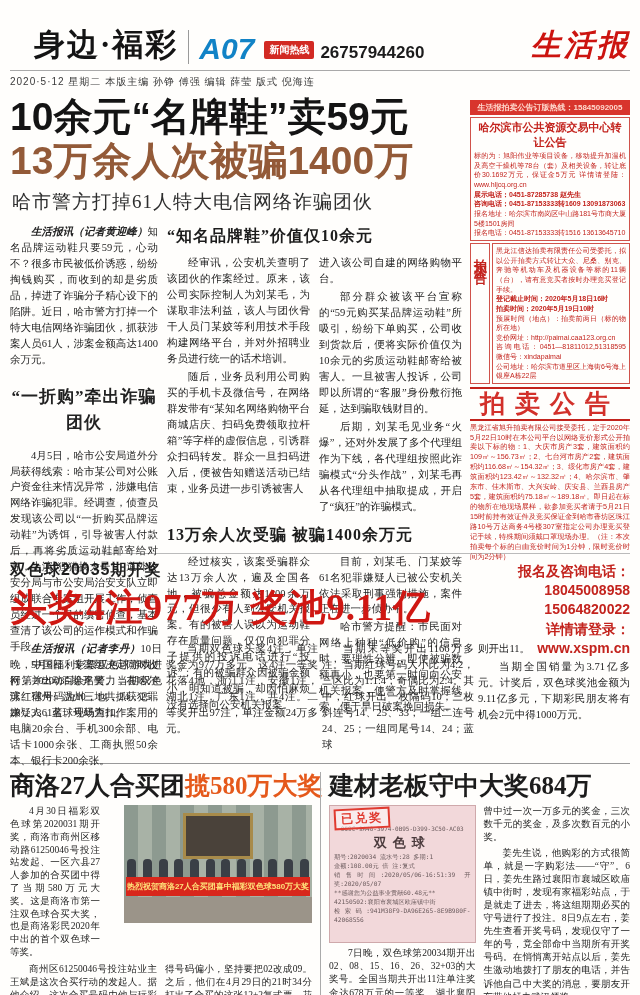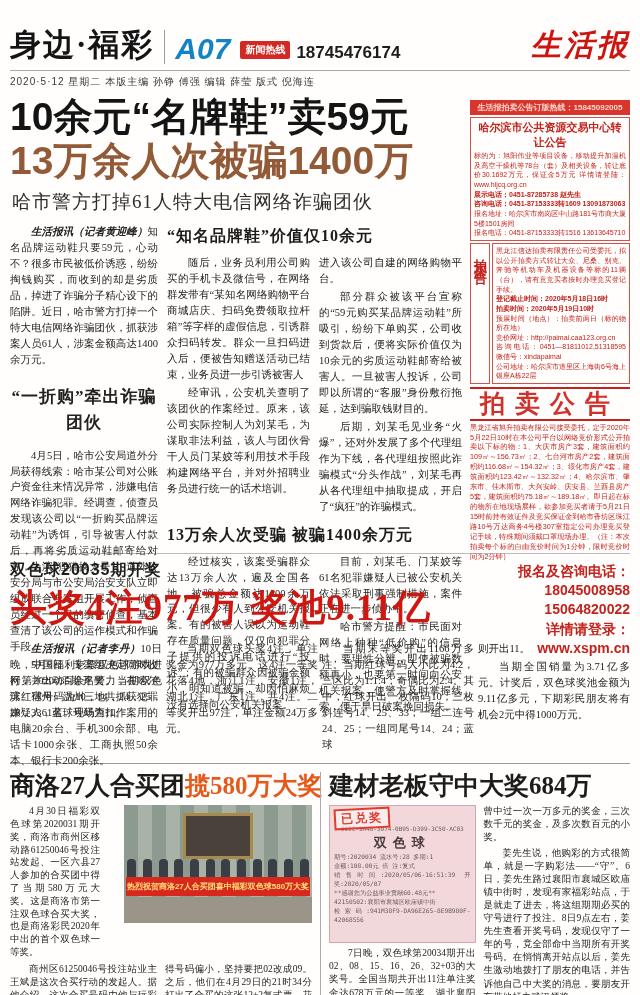--- a/index.html
+++ b/index.html
@@ -1,20 +1,20 @@
 <!DOCTYPE html>
 <html><head>
 <meta charset="utf-8">
 <style>
   * { margin:0; padding:0; box-sizing:border-box; }
   body { background:#e8e8e8; font-family:"Liberation Serif","DejaVu Serif",serif; }
   .page { width:640px; height:995px; background:#fffefc; margin:0 auto; overflow:hidden; position:relative; padding:0 10px; color:#1c1c1c; }
 
   
-  .masthead { display:flex; align-items:flex-end; padding-top:26px; height:66px; }
+  .masthead { display:flex; align-items:flex-end; padding-top:26px; height:66px;margin-left:24px; }
   .section-title { font-size:31px; font-weight:900; letter-spacing:2px; color:#141414; font-family:"Liberation Serif",serif; }
   .mast-div { width:1px; height:34px; background:#9a9a9a; margin:0 10px 2px 10px; }
   .page-no { font-size:30px; font-weight:900; font-style:italic; color:#1283c6; font-family:"Liberation Sans",sans-serif; margin-right:10px; }
   .hotline-badge { background:#d22a23; color:#fff; font-size:10px; font-weight:700; padding:2px 5px; border-radius:2px; margin:0 6px 7px 0; font-family:"Liberation Sans",sans-serif; }
   .hotline-num { font-size:17px; font-weight:900; margin-bottom:3px; font-family:"Liberation Sans",sans-serif; }
   .paper-logo { margin-left:auto; font-size:30px; font-weight:900; font-style:italic; color:#cc1410; letter-spacing:3px; margin-bottom:0; }
   .dateline { border-top:1px solid #a9a9a9; margin-top:4px; padding:4px 0 6px 0; font-size:10px; color:#3a3a3a; letter-spacing:1px; font-family:"Liberation Sans",sans-serif; }
 
   
   .main-wrap { display:flex; gap:8px; height:452px; }
@@ -93,43 +93,43 @@
 </head>
 <body>
 
 <div class="page">
 
   <div class="masthead">
     <span class="section-title">身边·福彩</span>
     <span class="mast-div"></span>
     <span class="page-no">A07</span>
     <span class="hotline-badge">新闻热线</span>
-    <span class="hotline-num">18745476174</span>
+    <span class="hotline-num">26757944260</span>
     <span class="paper-logo">生活报</span>
   </div>
   <div class="dateline">2020·5·12 星期二  本版主编 孙铮 傅强  编辑 薛莹  版式 倪海连</div>
 
   <div class="main-wrap">
     <div class="story-left">
       <div class="hl">10余元“名牌鞋”卖59元</div>
       <div class="hl brown">13万余人次被骗1400万</div>
       <div class="subhead">哈市警方打掉61人特大电信网络诈骗团伙</div>
       <div class="story-cols">
         <div class="col c1">
           <p><span class="byline">生活报讯（记者黄迎峰）</span><span>知名品牌运动鞋只要59元，心动不？很多市民被低价诱惑，纷纷掏钱购买，而收到的却是劣质品，掉进了诈骗分子精心设下的陷阱。近日，哈市警方打掉一个特大电信网络诈骗团伙，抓获涉案人员61人，涉案金额高达1400余万元。</span></p>
           <div class="crosshead1">“一折购”牵出诈骗团伙</div>
           <p>4月5日，哈市公安局道外分局获得线索：哈市某公司对公账户资金往来情况异常，涉嫌电信网络诈骗犯罪。经调查，侦查员发现该公司以“一折购买品牌运动鞋”为诱饵，引导被害人付款后，再将劣质运动鞋邮寄给对方，上演“狸猫换太子”。道外公安分局与市公安局治安支队立即组成联合专案组开展工作，侦查员经过一个月的缜密侦查，基本查清了该公司的运作模式和作骗手段。</p>
           <p>5月8日，专案组决定同时收网，并出动百余名警力，在哈尔滨、宿州、温州三地共抓获犯罪嫌疑人61名。现场查扣作案用的电脑20余台、手机300余部、电话卡1000余张、工商执照50余本、银行卡200余张。</p>
         </div>
         <div class="c-right">
           <div class="crosshead-span">“知名品牌鞋”价值仅10余元</div>
           <div class="tworow">
             <div class="col">
+              <p>经审讯，公安机关查明了该团伙的作案经过。原来，该公司实际控制人为刘某毛，为谋取非法利益，该人与团伙骨干人员门某姣等利用技术手段构建网络平台，并对外招聘业务员进行统一的话术培训。</p>
               <p>随后，业务员利用公司购买的手机卡及微信号，在网络群发带有“某知名网络购物平台商城店庆、扫码免费领取拉杆箱”等字样的虚假信息，引诱群众扫码转发。群众一旦扫码进入后，便被告知赠送活动已结束，业务员进一步引诱被害人</p>
-              <p>经审讯，公安机关查明了该团伙的作案经过。原来，该公司实际控制人为刘某毛，为谋取非法利益，该人与团伙骨干人员门某姣等利用技术手段构建网络平台，并对外招聘业务员进行统一的话术培训。</p>
             </div>
             <div class="col">
               <p style="text-indent:0">进入该公司自建的网络购物平台。</p>
               <p>部分群众被该平台宣称的“59元购买某品牌运动鞋”所吸引，纷纷下单购买，公司收到货款后，便将实际价值仅为10余元的劣质运动鞋邮寄给被害人。一旦被害人投诉，公司即以所谓的“客服”身份敷衍拖延，达到骗取钱财目的。</p>
               <p>后期，刘某毛见业务“火爆”，还对外发展了多个代理组作为下线，各代理组按照此诈骗模式“分头作战”，刘某毛再从各代理组中抽取提成，开启了“疯狂”的诈骗模式。</p>
             </div>
           </div>
           <div class="crosshead-span" style="margin-top:8px">13万余人次受骗 被骗1400余万元</div>
           <div class="tworow">
             <div class="col">

